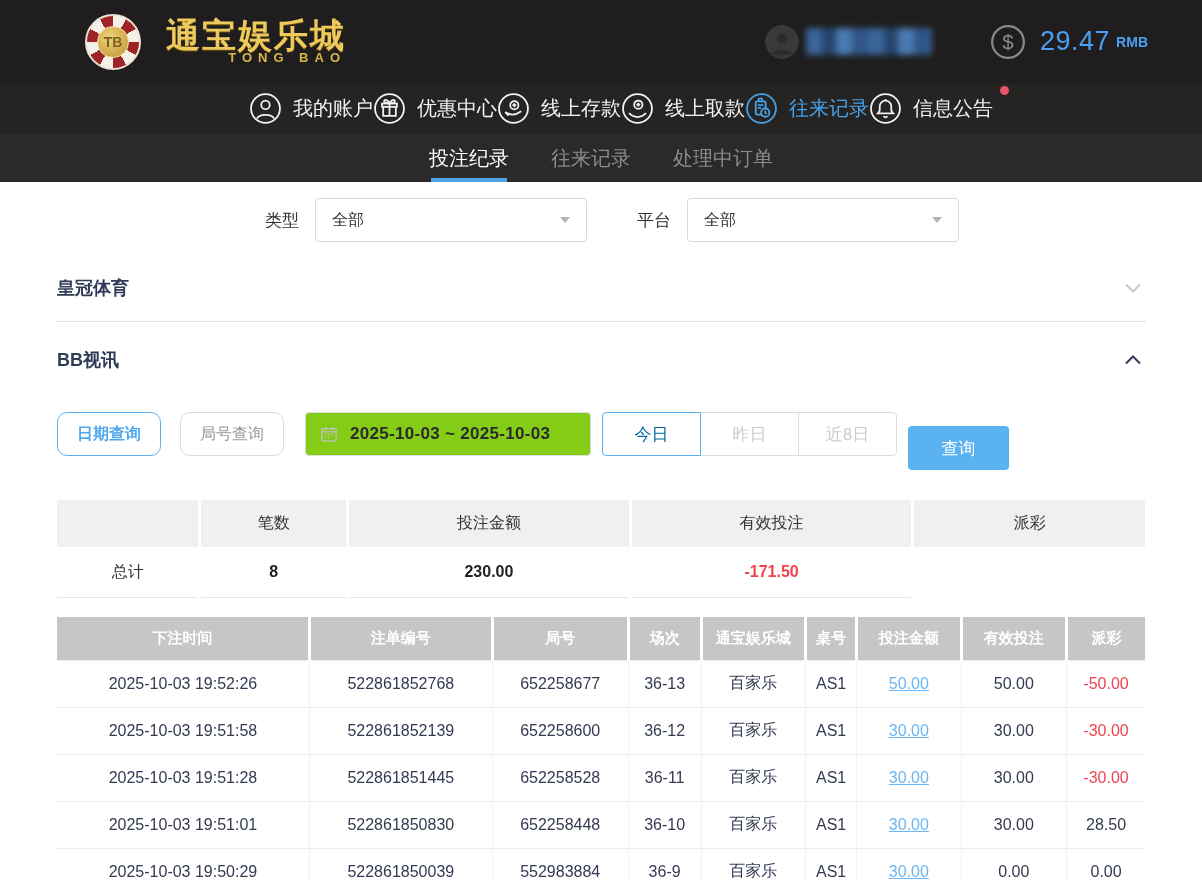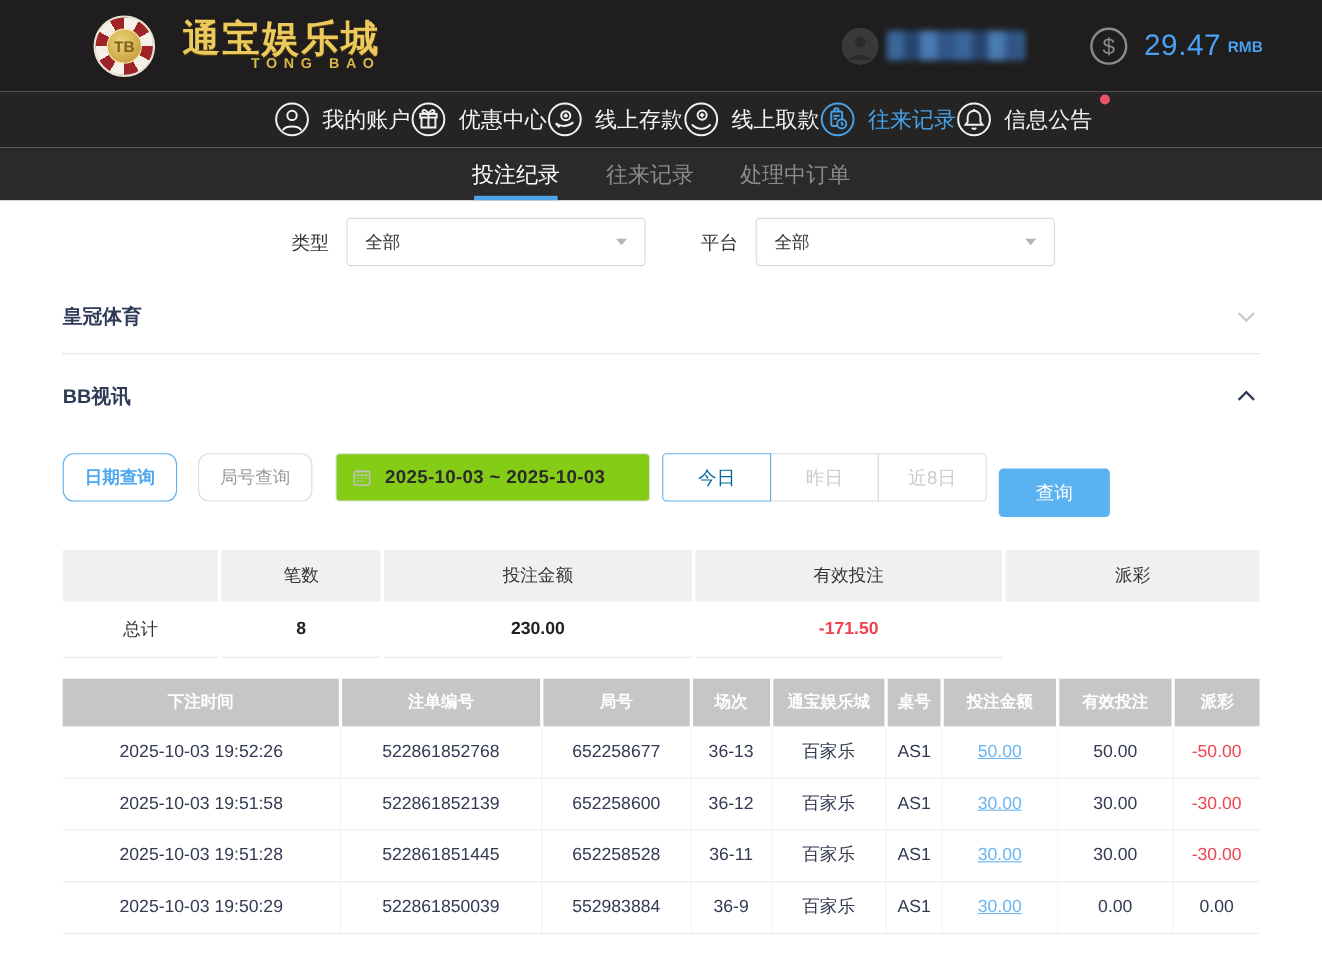--- a/index.html
+++ b/index.html
@@ -299,20 +299,31 @@
           <td>522861851445</td>
           <td>652258528</td>
           <td>36-11</td>
           <td>百家乐</td>
           <td>AS1</td>
           <td><span class="bet-link">30.00</span></td>
           <td>30.00</td>
           <td class="js-neg-check neg">-30.00</td>
         </tr>
         <tr>
+          <td>2025-10-03 19:51:01</td>
+          <td>522861850830</td>
+          <td>652258448</td>
+          <td>36-10</td>
+          <td>百家乐</td>
+          <td>AS1</td>
+          <td><span class="bet-link">30.00</span></td>
+          <td>30.00</td>
+          <td class="js-neg-check">28.50</td>
+        </tr>
+        <tr>
           <td>2025-10-03 19:50:29</td>
           <td>522861850039</td>
           <td>552983884</td>
           <td>36-9</td>
           <td>百家乐</td>
           <td>AS1</td>
           <td><span class="bet-link">30.00</span></td>
           <td>0.00</td>
           <td class="js-neg-check">0.00</td>
         </tr>

